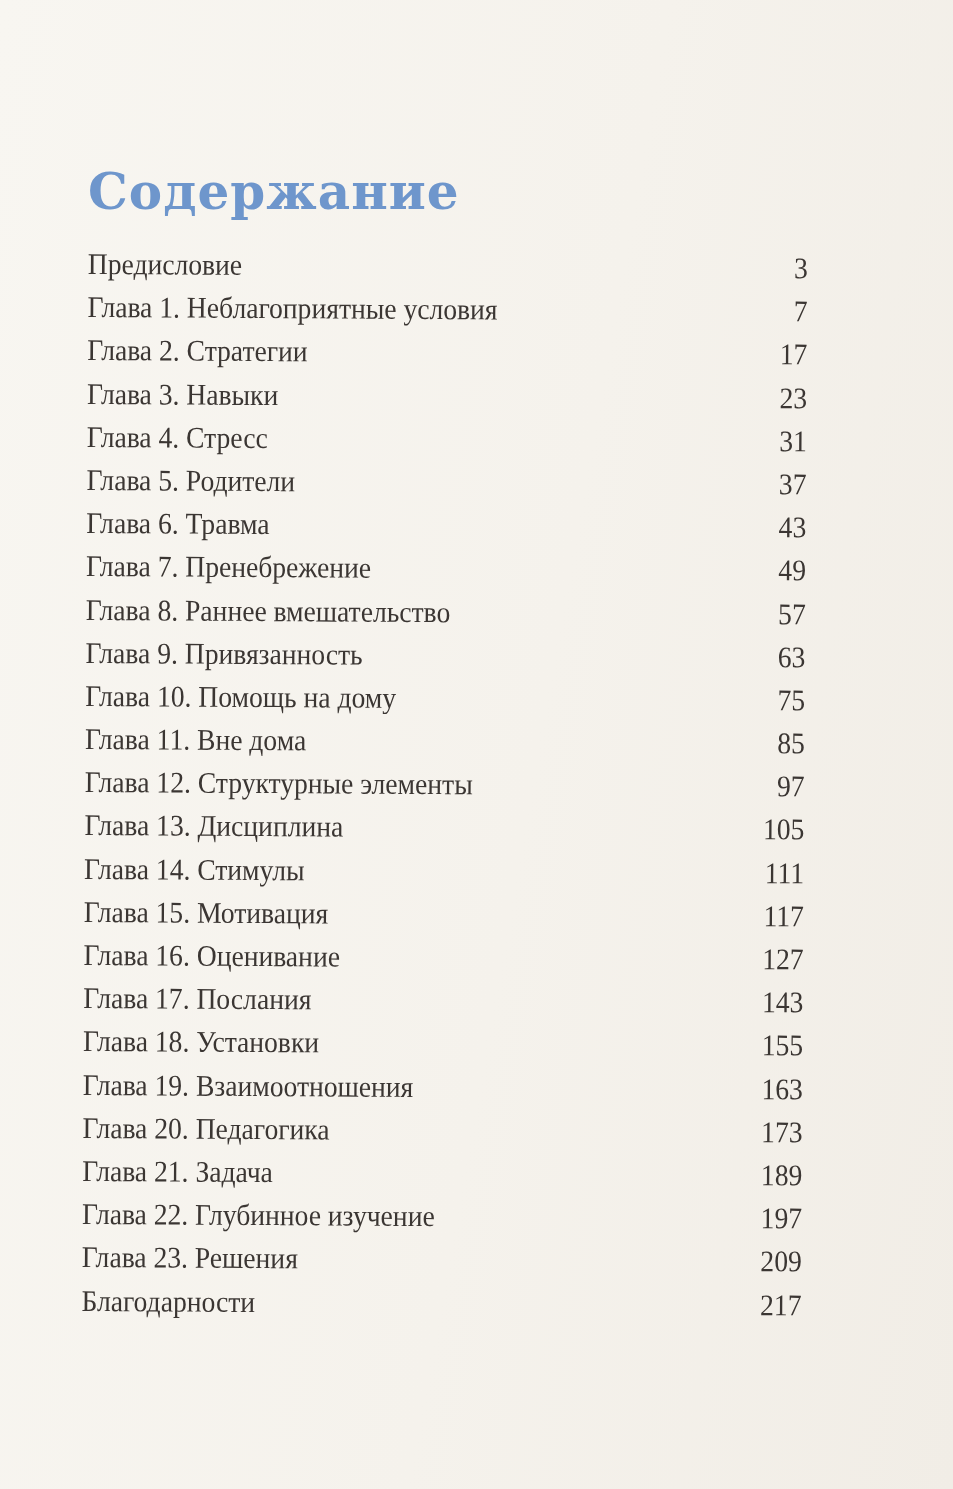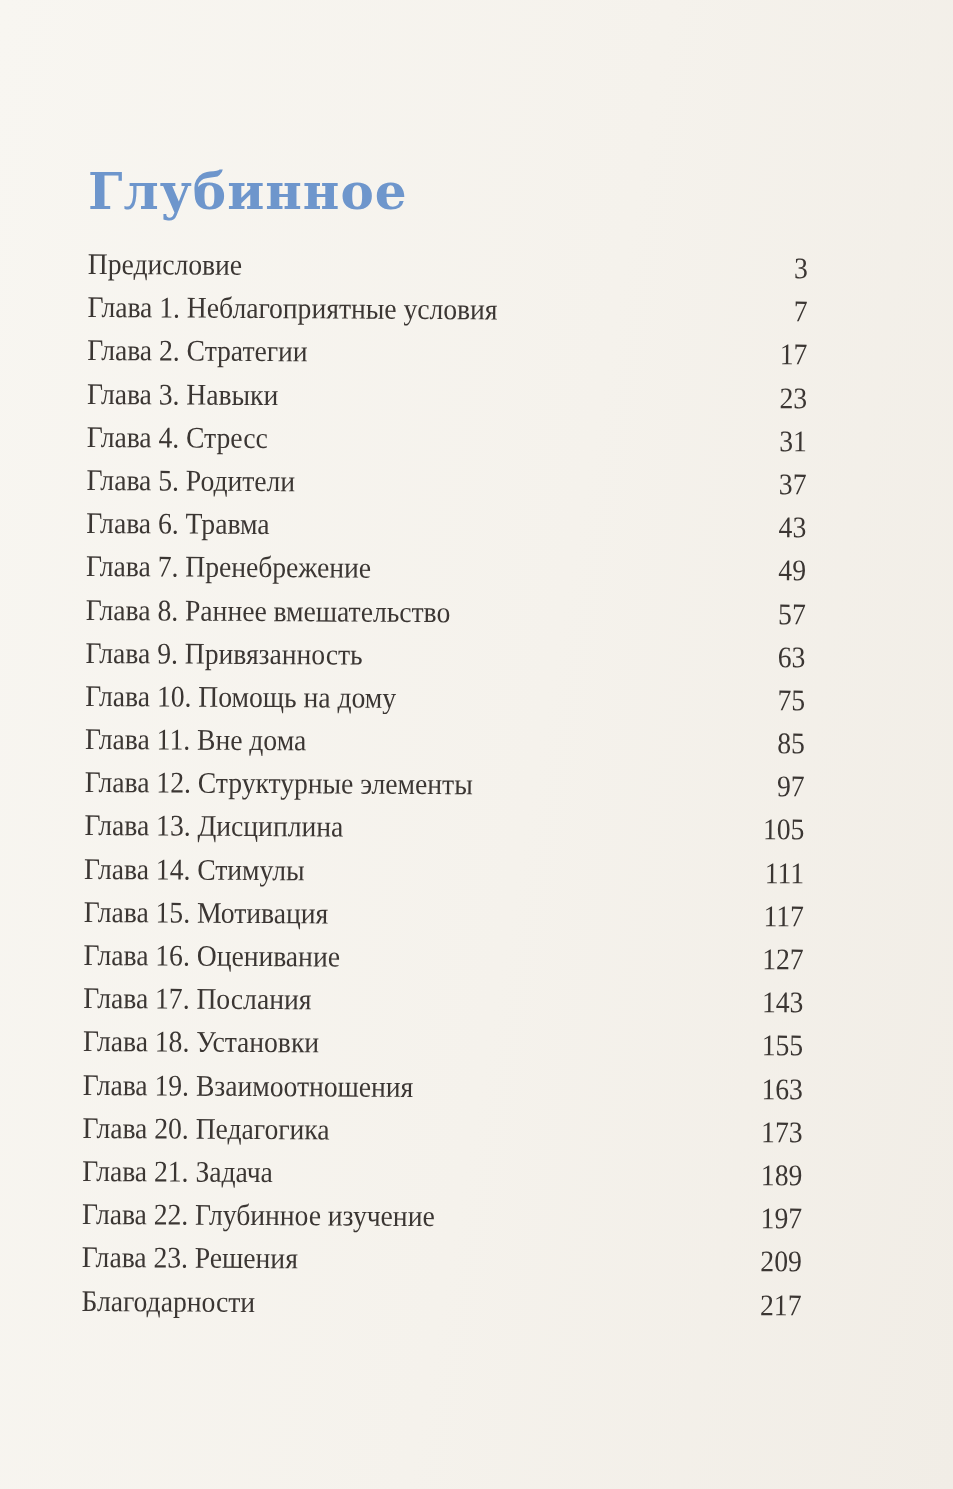--- a/index.html
+++ b/index.html
@@ -62,21 +62,21 @@
       text-align: right;
       min-width: 60px;
       transform: scaleX(0.92);
       transform-origin: 100% 50%;
     }
   </style>
 </head>
 <body>
 
 <div class="page">
-  <h1 class="title">Глубинное</h1>
+  <h1 class="title">Содержание</h1>
 
   <ul class="toc">
     <li class="toc-row">
         <span class="toc-label">Предисловие</span>
         <span class="toc-page">3</span>
       </li>
     <li class="toc-row">
         <span class="toc-label">Глава 1. Неблагоприятные условия</span>
         <span class="toc-page">7</span>
       </li>

